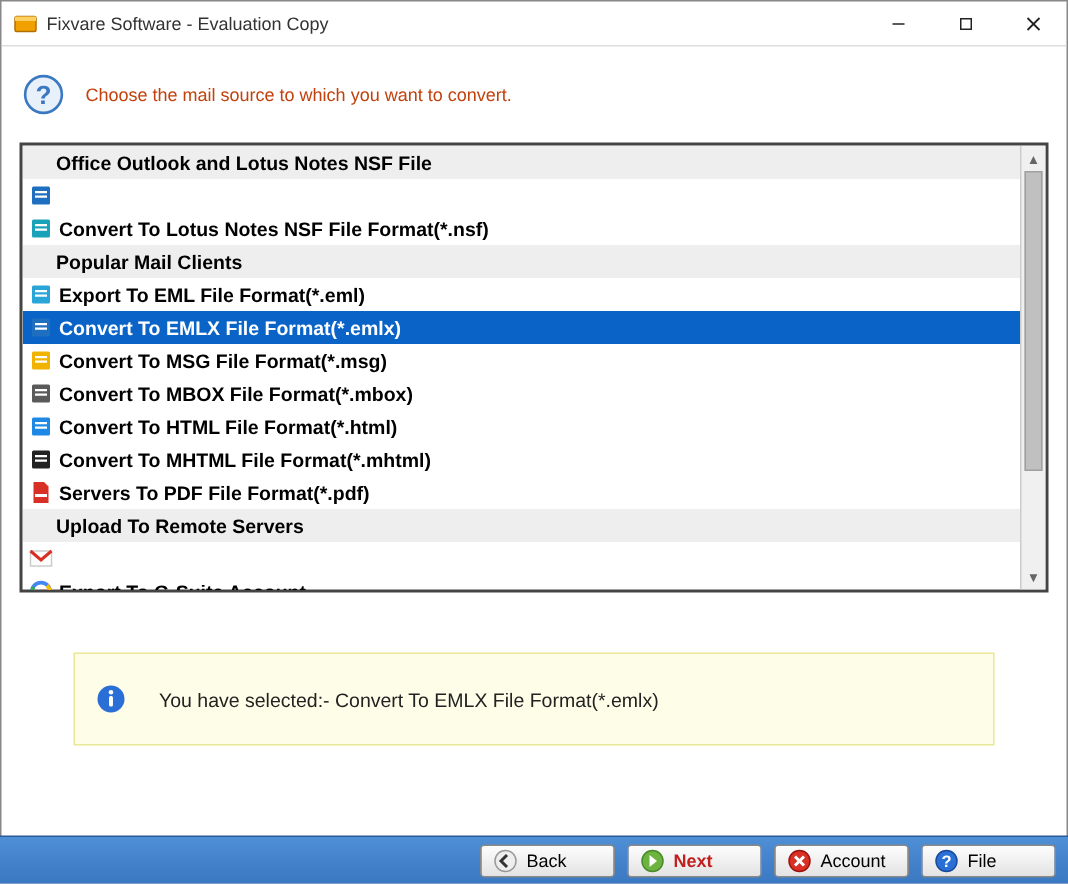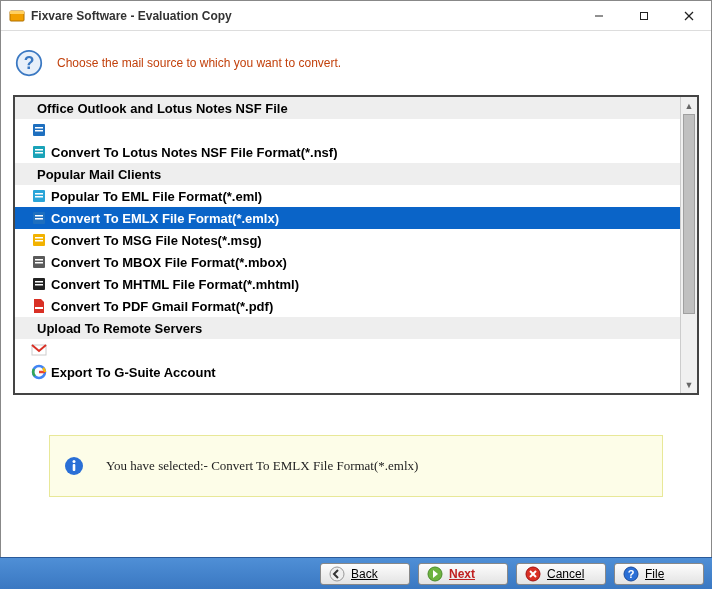--- a/index.html
+++ b/index.html
@@ -1,39 +1,39 @@
 <!DOCTYPE html>
 <html><head>
 <meta charset="utf-8">
 <style>
 * { box-sizing: border-box; margin: 0; padding: 0; }
 body { font-family: "Segoe UI", Tahoma, sans-serif; font-size: 12px; background: #fff; width: 712px; height: 589px; overflow: hidden; border: 1px solid #888; }
 .titlebar { height: 30px; display: flex; align-items: center; padding: 0 0 0 8px; border-bottom: 1px solid #ddd; }
 .titlebar .app-icon { width: 16px; height: 16px; margin-right: 6px; }
-.titlebar .title { flex: 1; font-size: 12px; color: #333; font-weight: bold; }
+.titlebar .title { flex: 1; font-size: 12px; color: #333; }
 .titlebar .winbtn { width: 45px; height: 29px; display: flex; align-items: center; justify-content: center; cursor: pointer; }
 .instruction { display: flex; align-items: center; padding: 18px 14px 18px 14px; }
 .instruction .help-icon { width: 28px; height: 28px; margin-right: 14px; }
 .instruction .text { font-size: 12px; color: #c2410c; }
 .list-wrap { margin: 0 12px; border: 2px solid #444; height: 300px; overflow: hidden; position: relative; background: #fff; }
 .list { overflow-y: auto; height: 100%; }
-.row { display: flex; align-items: center; height: 22px; padding: 0 16px; font-weight: bold; font-size: 13px; color: #000; cursor: pointer; white-space: nowrap; }
+.row { display: flex; align-items: center; height: 22px; padding: 0 4px; font-weight: bold; font-size: 13px; color: #000; cursor: pointer; white-space: nowrap; }
 .row.header { background: #eeeeee; color: #000; padding-left: 22px; cursor: default; }
 .row.selected { background: #0a64c8; color: #fff; }
 .row .ri { width: 16px; height: 16px; margin-right: 4px; flex-shrink: 0; }
 .scrollbar { position: absolute; right: 0; top: 0; bottom: 0; width: 17px; background: #f0f0f0; border-left: 1px solid #ccc; }
 .scrollbar .arrow { height: 17px; display: flex; align-items: center; justify-content: center; color: #666; font-size: 9px; }
 .scrollbar .track { position: absolute; top: 17px; bottom: 17px; left: 0; right: 0; }
 .scrollbar .thumb { position: absolute; top: 0; left: 2px; right: 2px; height: 200px; background: #c0c0c0; border: 1px solid #a0a0a0; }
 .scrollbar .arrow.down { position: absolute; bottom: 0; left: 0; right: 0; }
-.info-panel { margin: 40px 48px 0 48px; background: #fdfde8; border: 1px solid #e8e898; padding: 20px 14px; display: flex; align-items: center; font-family: Liberation Serif, serif; }
+.info-panel { margin: 40px 48px 0 48px; background: #fdfde8; border: 1px solid #e8e898; padding: 20px 14px; display: flex; align-items: center; }
 .info-panel .info-icon { width: 20px; height: 20px; margin-right: 22px; }
 .info-panel .msg { font-size: 13px; color: #222; }
 .footer { position: absolute; bottom: 0; left: 0; right: 0; height: 32px; background: linear-gradient(#4f8fd6, #3a78c2); display: flex; align-items: center; justify-content: flex-end; padding: 0 8px; border-top: 1px solid #2a5a9a; }
-.footer .btn { height: 22px; min-width: 90px; margin-left: 8px; background: linear-gradient(#fdfdfd, #e3e3e3); border: 1px solid #888; border-radius: 3px; display: flex; align-items: center; padding: 0 8px; font-size: 12px; cursor: pointer; text-decoration: underline; }
+.footer .btn { height: 22px; min-width: 90px; margin-left: 8px; background: linear-gradient(#fdfdfd, #e3e3e3); border: 1px solid #888; border-radius: 3px; display: flex; align-items: center; padding: 0 8px; font-size: 12px; cursor: pointer; }
 .footer .btn .bi { width: 16px; height: 16px; margin-right: 6px; }
 .footer .btn.next { color: #c02020; font-weight: bold; }
 .list-inner { padding-right: 17px; }
 </style>
 </head>
 <body>
 
 <div class="titlebar">
   <svg class="app-icon" viewBox="0 0 16 16">
       <rect x="1" y="3" width="14" height="10" rx="1" fill="#f2a000" stroke="#b07000"></rect>
@@ -84,60 +84,68 @@
           </svg></span>
         <span>Convert To Lotus Notes NSF File Format(*.nsf)</span>
       </div>
       <div class="row header">Popular Mail Clients</div>
       <div class="row">
         <span class="ri"><svg viewBox="0 0 16 16">
             <rect x="2" y="2" width="12" height="12" rx="1" fill="#2aa5d8"></rect>
             <rect x="4" y="5" width="8" height="1.5" fill="#fff"></rect>
             <rect x="4" y="8" width="8" height="1.5" fill="#fff"></rect>
           </svg></span>
-        <span>Popular To EML File Format(*.eml)</span>
+        <span>Export To EML File Format(*.eml)</span>
       </div>
       <div class="row selected">
         <span class="ri"><svg viewBox="0 0 16 16">
             <rect x="2" y="2" width="12" height="12" rx="1" fill="#1e6fbf"></rect>
             <rect x="4" y="5" width="8" height="1.5" fill="#fff"></rect>
             <rect x="4" y="8" width="8" height="1.5" fill="#fff"></rect>
           </svg></span>
         <span>Convert To EMLX File Format(*.emlx)</span>
       </div>
       <div class="row">
         <span class="ri"><svg viewBox="0 0 16 16">
             <rect x="2" y="2" width="12" height="12" rx="1" fill="#f2b200"></rect>
             <rect x="4" y="5" width="8" height="1.5" fill="#fff"></rect>
             <rect x="4" y="8" width="8" height="1.5" fill="#fff"></rect>
           </svg></span>
-        <span>Convert To MSG File Notes(*.msg)</span>
+        <span>Convert To MSG File Format(*.msg)</span>
       </div>
       <div class="row">
         <span class="ri"><svg viewBox="0 0 16 16">
             <rect x="2" y="2" width="12" height="12" rx="1" fill="#5a5a5a"></rect>
             <rect x="4" y="5" width="8" height="1.5" fill="#fff"></rect>
             <rect x="4" y="8" width="8" height="1.5" fill="#fff"></rect>
           </svg></span>
         <span>Convert To MBOX File Format(*.mbox)</span>
+      </div>
+      <div class="row">
+        <span class="ri"><svg viewBox="0 0 16 16">
+            <rect x="2" y="2" width="12" height="12" rx="1" fill="#1e88e5"></rect>
+            <rect x="4" y="5" width="8" height="1.5" fill="#fff"></rect>
+            <rect x="4" y="8" width="8" height="1.5" fill="#fff"></rect>
+          </svg></span>
+        <span>Convert To HTML File Format(*.html)</span>
       </div>
       <div class="row">
         <span class="ri"><svg viewBox="0 0 16 16">
             <rect x="2" y="2" width="12" height="12" rx="1" fill="#222"></rect>
             <rect x="4" y="5" width="8" height="1.5" fill="#fff"></rect>
             <rect x="4" y="8" width="8" height="1.5" fill="#fff"></rect>
           </svg></span>
         <span>Convert To MHTML File Format(*.mhtml)</span>
       </div>
       <div class="row">
         <span class="ri"><svg viewBox="0 0 16 16">
             <path d="M3 1 L10 1 L13 4 L13 15 L3 15 Z" fill="#d93025"></path>
             <rect x="4" y="9" width="8" height="2" fill="#fff"></rect>
           </svg></span>
-        <span>Convert To PDF Gmail Format(*.pdf)</span>
+        <span>Servers To PDF File Format(*.pdf)</span>
       </div>
       <div class="row header">Upload To Remote Servers</div>
       <div class="row">
         <span class="ri"><svg viewBox="0 0 16 16">
             <rect x="1" y="3" width="14" height="10" fill="#fff" stroke="#ccc"></rect>
             <path d="M1 3 L8 9 L15 3" fill="none" stroke="#d93025" stroke-width="2"></path>
           </svg></span>
       </div>
       <div class="row">
         <span class="ri"><svg viewBox="0 0 16 16">
@@ -181,21 +189,21 @@
         <path d="M6 4 L11 8 L6 12 Z" fill="#fff"></path>
       </svg>
     <span>Next</span>
   </div>
   <div class="btn">
     <svg class="bi" viewBox="0 0 16 16">
         <circle cx="8" cy="8" r="7" fill="#d93025" stroke="#a01010"></circle>
         <line x1="5" y1="5" x2="11" y2="11" stroke="#fff" stroke-width="2"></line>
         <line x1="11" y1="5" x2="5" y2="11" stroke="#fff" stroke-width="2"></line>
       </svg>
-    <span>Cancel</span>
+    <span>Account</span>
   </div>
   <div class="btn">
     <svg class="bi" viewBox="0 0 16 16">
         <circle cx="8" cy="8" r="7" fill="#2a6fd6" stroke="#1a4a9a"></circle>
         <text x="8" y="12" text-anchor="middle" font-size="11" font-weight="bold" fill="#fff">?</text>
       </svg>
     <span>File</span>
   </div>
 </div>
 

